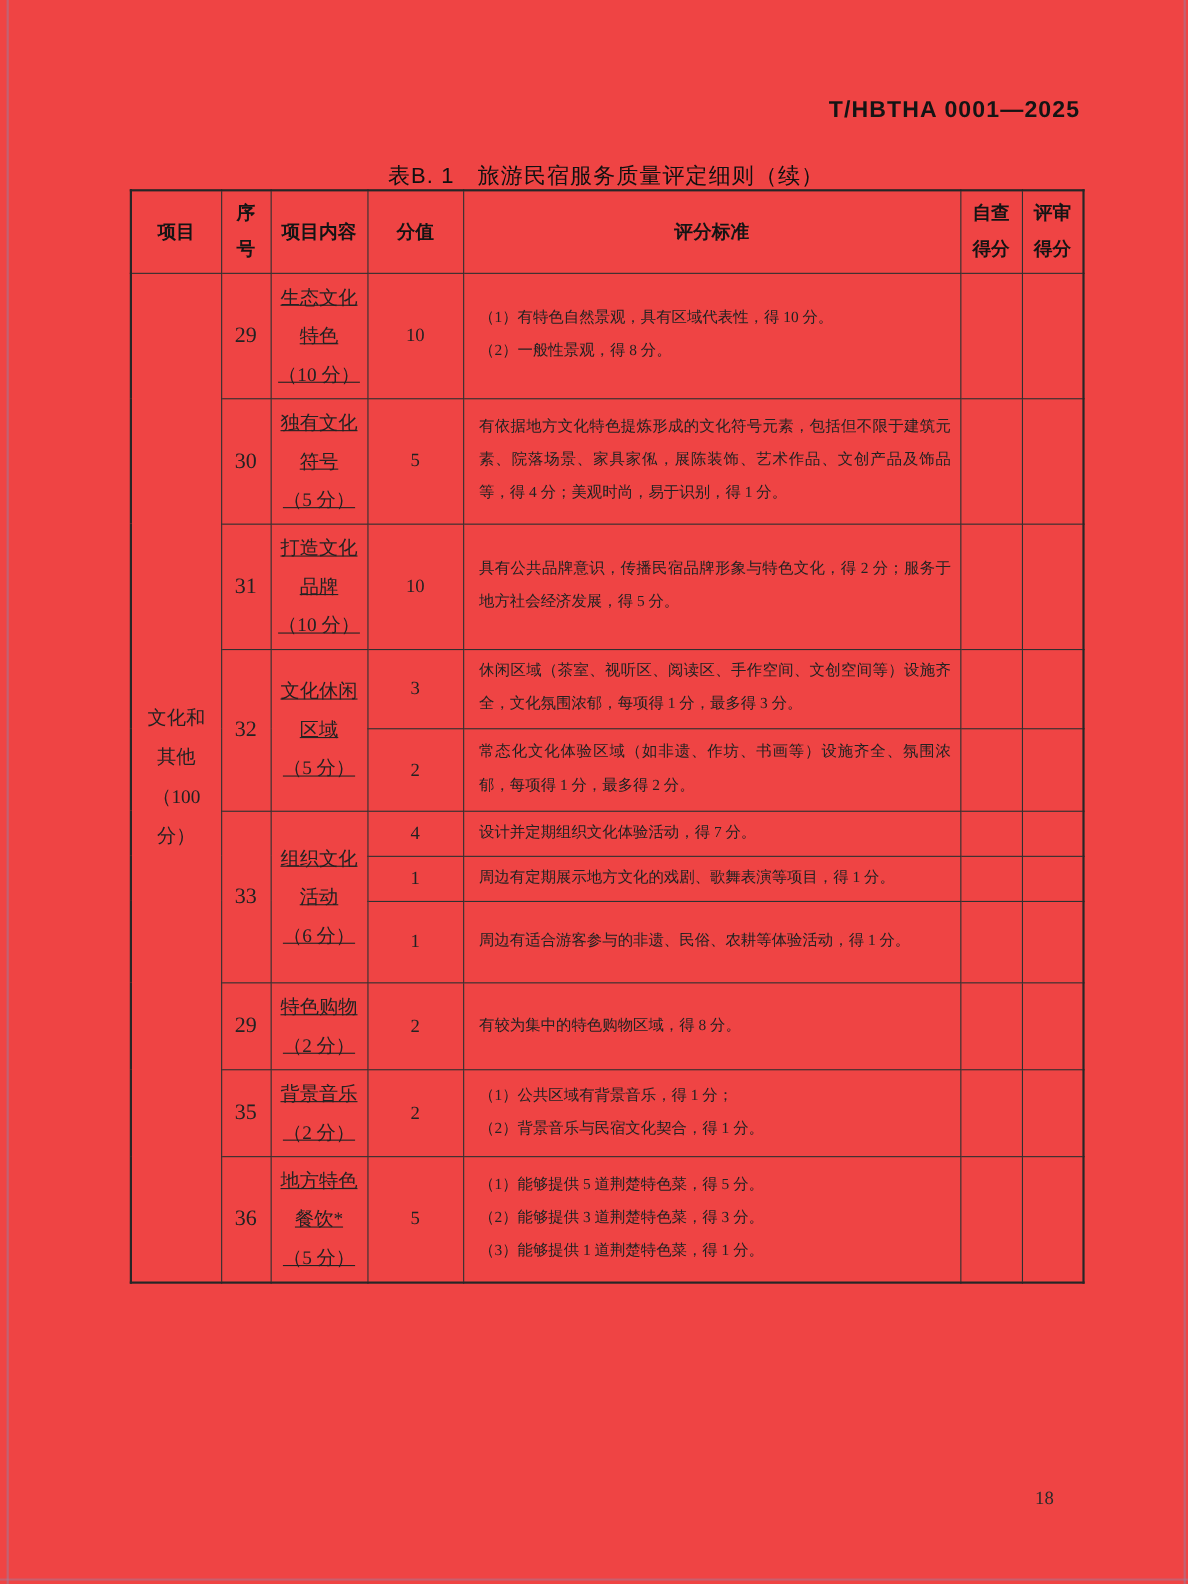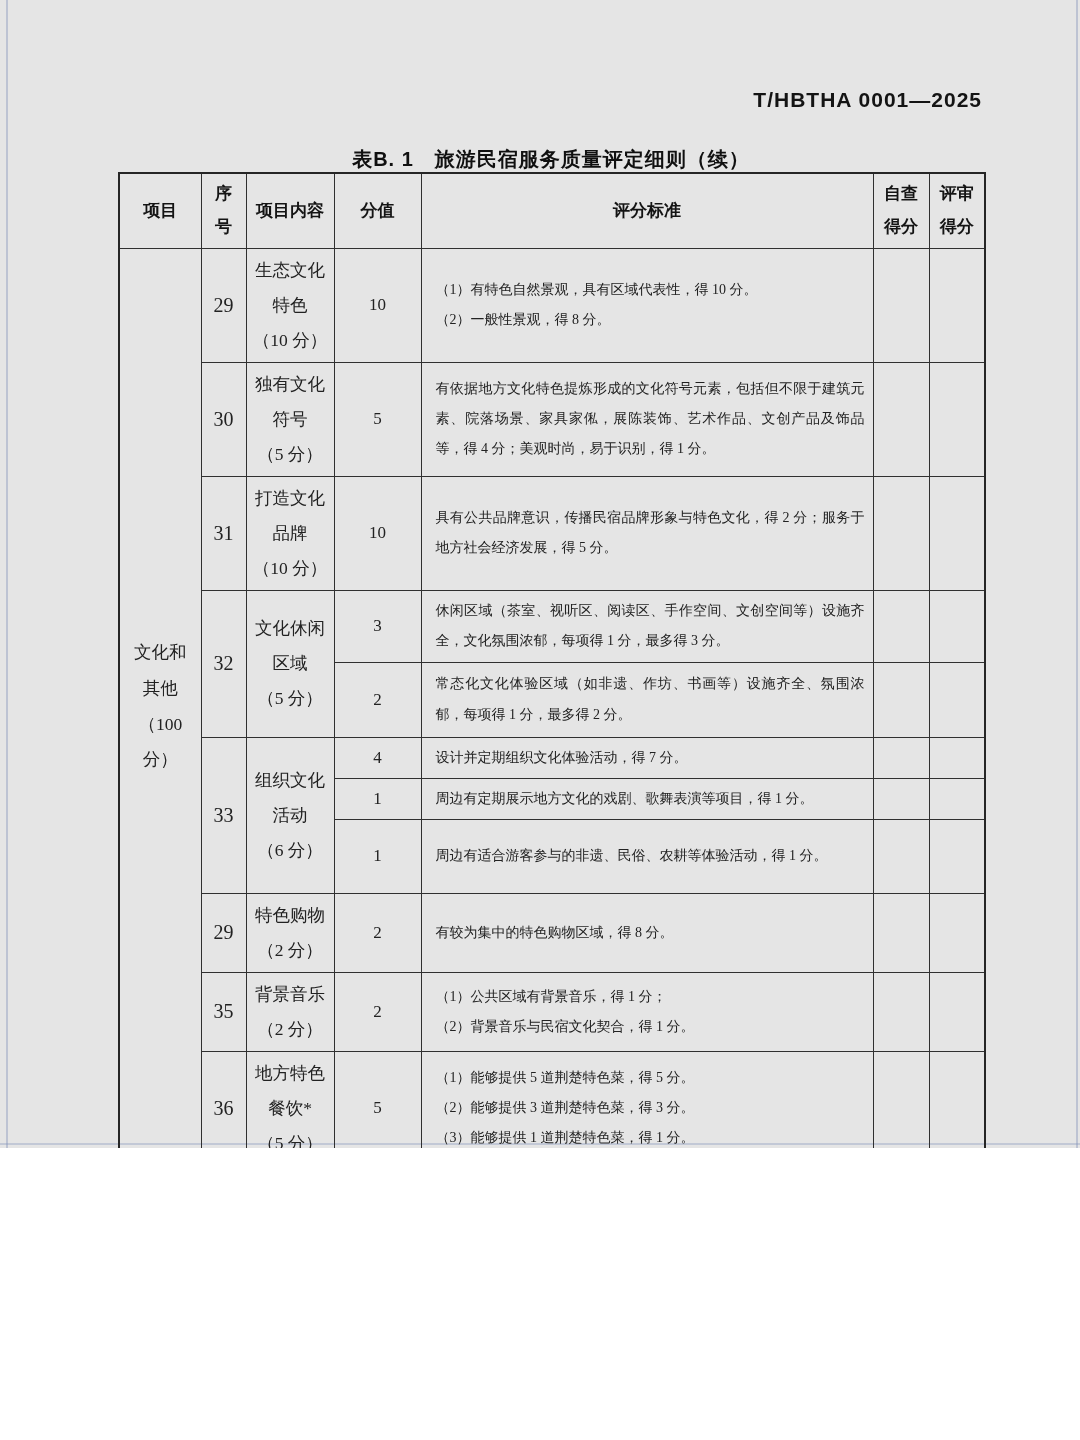--- a/index.html
+++ b/index.html
@@ -1,55 +1,55 @@
 <!DOCTYPE html>
 <html><head>
 <meta charset="utf-8">
 <style>
   * { margin:0; padding:0; box-sizing:border-box; }
   html,body { background:#ffffff; }
   .page {
     position:relative;
-    width:1080px; height:1148px;
-    background:#e5e5e5;
+    width:1080px; height:1440px;
+    background:#ef4444;
     font-family:"Liberation Serif","DejaVu Serif",serif;
     color:#1f1f1f;
     overflow:hidden;
   }
   .scan-edge-left  { position:absolute; left:6px; top:0; width:2px; height:1440px; background:rgba(130,145,185,0.40); }
   .scan-edge-right { position:absolute; right:2px; top:0; width:2px; height:1440px; background:rgba(130,145,185,0.40); }
   .scan-edge-bottom{ position:absolute; left:0; bottom:3px; width:1080px; height:2px; background:rgba(130,145,185,0.35); }
 
   .doc-number {
     position:absolute; top:88px; right:98px;
     font-family:"Liberation Sans","DejaVu Sans",sans-serif;
     font-size:21px; font-weight:600; letter-spacing:1px; color:#141414;
   }
   .table-title {
     position:absolute; top:146px; left:118px; width:866px;
     text-align:center;
     font-family:"Liberation Sans","DejaVu Sans",sans-serif;
-    font-size:20px; font-weight:700; color:#101010; letter-spacing:1px;
+    font-size:20px; font-weight:400; color:#101010; letter-spacing:1px;
   }
   table.rating {
     position:absolute; top:172px; left:118px; width:866px;
     border-collapse:collapse; table-layout:fixed;
     border:2.5px solid #262626;
   }
   table.rating td, table.rating th { border:1.5px solid #303030; vertical-align:middle; }
 
   th {
     font-family:"Liberation Sans","DejaVu Sans",sans-serif;
     font-weight:600; font-size:17px; color:#141414;
     text-align:center; line-height:1.9; padding:4px 0;
   }
   td { font-size:17px; color:#222; }
   td.category { text-align:center; line-height:2.05; font-size:17.5px; }
   td.seq      { text-align:center; font-size:20px; }
-  td.content  { text-align:center; line-height:2.0; font-size:17.5px; padding:4px 2px; }
+  td.content  { text-align:center; line-height:2.0; font-size:17.5px; padding:4px 2px;text-decoration:underline; }
   td.score    { text-align:center; font-size:17px; }
   td.criteria { text-align:left; padding:5px 8px 5px 14px; font-size:14px; line-height:2.15; }
   td.criteria div { text-align:justify; }
   td.blank { background:transparent; }
 
   tr.h-header { height:75px; }
   tr.h110 { height:110px; }
   tr.h111 { height:111px; }
   tr.h72  { height:72px;  }
   tr.h75  { height:75px;  }

